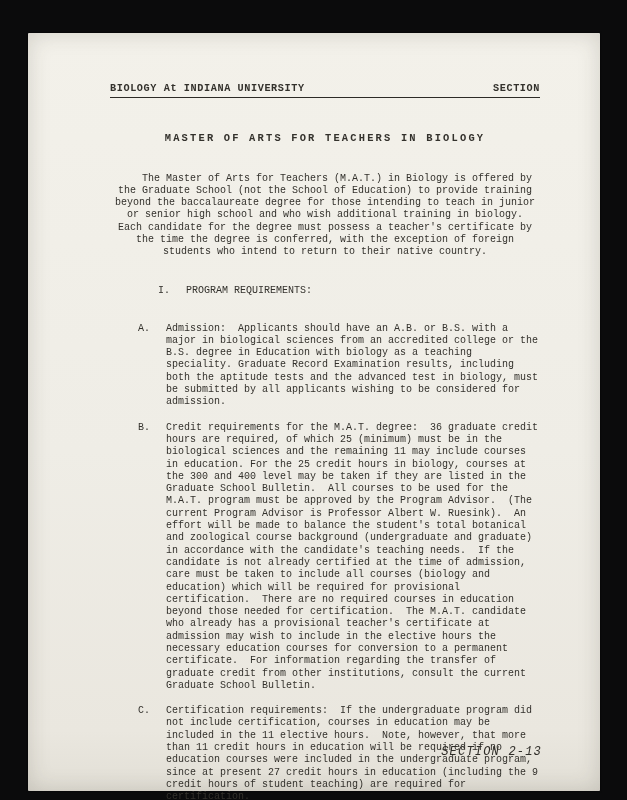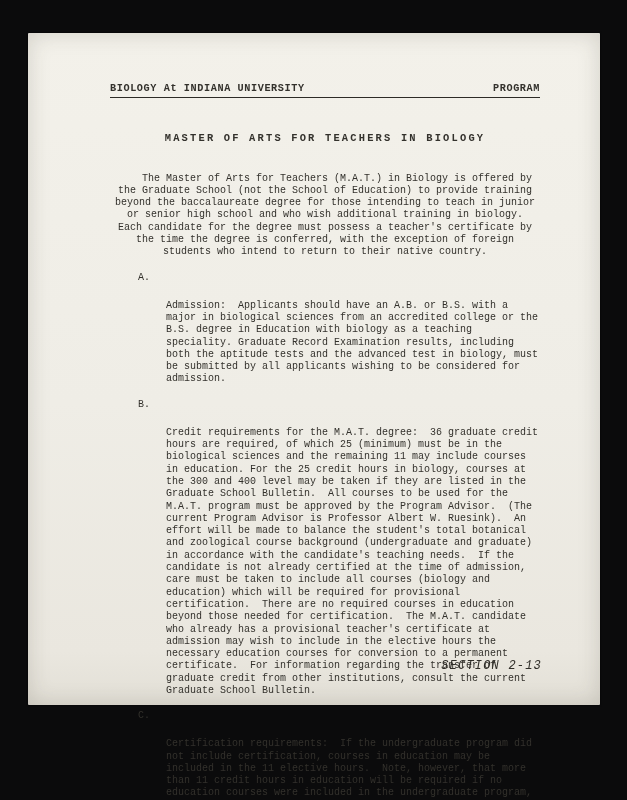--- a/index.html
+++ b/index.html
@@ -13,21 +13,21 @@
     height: 800px;
     background: #0b0b0c;
     overflow: hidden;
     font-family: "Liberation Mono", "DejaVu Sans Mono", monospace;
   }
   .paper {
     position: absolute;
     left: 28px;
     top: 33px;
     width: 572px;
-    height: 672px;
+    height: 758px;
     background: linear-gradient(180deg, #f3f1ea 0%, #efede6 55%, #eae7df 92%, #e2dfd6 100%);
     box-shadow: inset 0 0 22px rgba(60,55,45,0.18), 0 0 2px rgba(0,0,0,0.8);
     border-radius: 1px;
     color: #33312c;
   }
   .content {
     position: relative;
     width: 430px;
     margin-left: 82px;
     padding-top: 50px;
@@ -69,21 +69,20 @@
   .item {
     display: flex;
     margin: 13px 0 0 28px;
   }
   .item .item-label {
     flex: 0 0 28px;
   }
   .item .item-text {
     flex: 1;
     white-space: pre-wrap;
-    margin-top: 28px;
   }
   .page-footer {
     position: absolute;
     right: 58px;
     bottom: 32px;
     font-size: 12px;
     letter-spacing: 1.2px;
     font-weight: normal;
     color: #2f2d28;
     font-style: italic;
@@ -114,27 +113,30 @@
 <div class="stage">
 
   <div class="artifact-tick-left"></div>
   <div class="artifact-tick-right"></div>
 
   <div class="paper">
     <div class="content">
 
       <div class="header-row">
         <span>BIOLOGY At INDIANA UNIVERSITY</span>
-        <span>PROGRAM</span>
+        <span>SECTION</span>
       </div>
 
       <h1 class="doc-title">MASTER OF ARTS FOR TEACHERS IN BIOLOGY</h1>
 
       <p class="intro">The Master of Arts for Teachers (M.A.T.) in Biology is offered by the Graduate School (not the School of Education) to provide training beyond the baccalaureate degree for those intending to teach in junior or senior high school and who wish additional training in biology.  Each candidate for the degree must possess a teacher's certificate by the time the degree is conferred, with the exception of foreign students who intend to return to their native country.</p>
 
+      <div class="section-head">
+        <span class="sec-label">I.</span><span>PROGRAM REQUIREMENTS:</span>
+      </div>
 
       <div class="item">
         <span class="item-label">A.</span>
         <span class="item-text">Admission:  Applicants should have an A.B. or B.S. with a major in biological sciences from an accredited college or the B.S. degree in Education with biology as a teaching speciality. Graduate Record Examination results, including both the aptitude tests and the advanced test in biology, must be submitted by all applicants wishing to be considered for admission.</span>
       </div>
 
       <div class="item">
         <span class="item-label">B.</span>
         <span class="item-text">Credit requirements for the M.A.T. degree:  36 graduate credit hours are required, of which 25 (minimum) must be in the biological sciences and the remaining 11 may include courses in education. For the 25 credit hours in biology, courses at the 300 and 400 level may be taken if they are listed in the Graduate School Bulletin.  All courses to be used for the M.A.T. program must be approved by the Program Advisor.  (The current Program Advisor is Professor Albert W. Ruesink).  An effort will be made to balance the student's total botanical and zoological course background (undergraduate and graduate) in accordance with the candidate's teaching needs.  If the candidate is not already certified at the time of admission, care must be taken to include all courses (biology and education) which will be required for provisional certification.  There are no required courses in education beyond those needed for certification.  The M.A.T. candidate who already has a provisional teacher's certificate at admission may wish to include in the elective hours the necessary education courses for conversion to a permanent certificate.  For information regarding the transfer of graduate credit from other institutions, consult the current Graduate School Bulletin.</span>
       </div>

